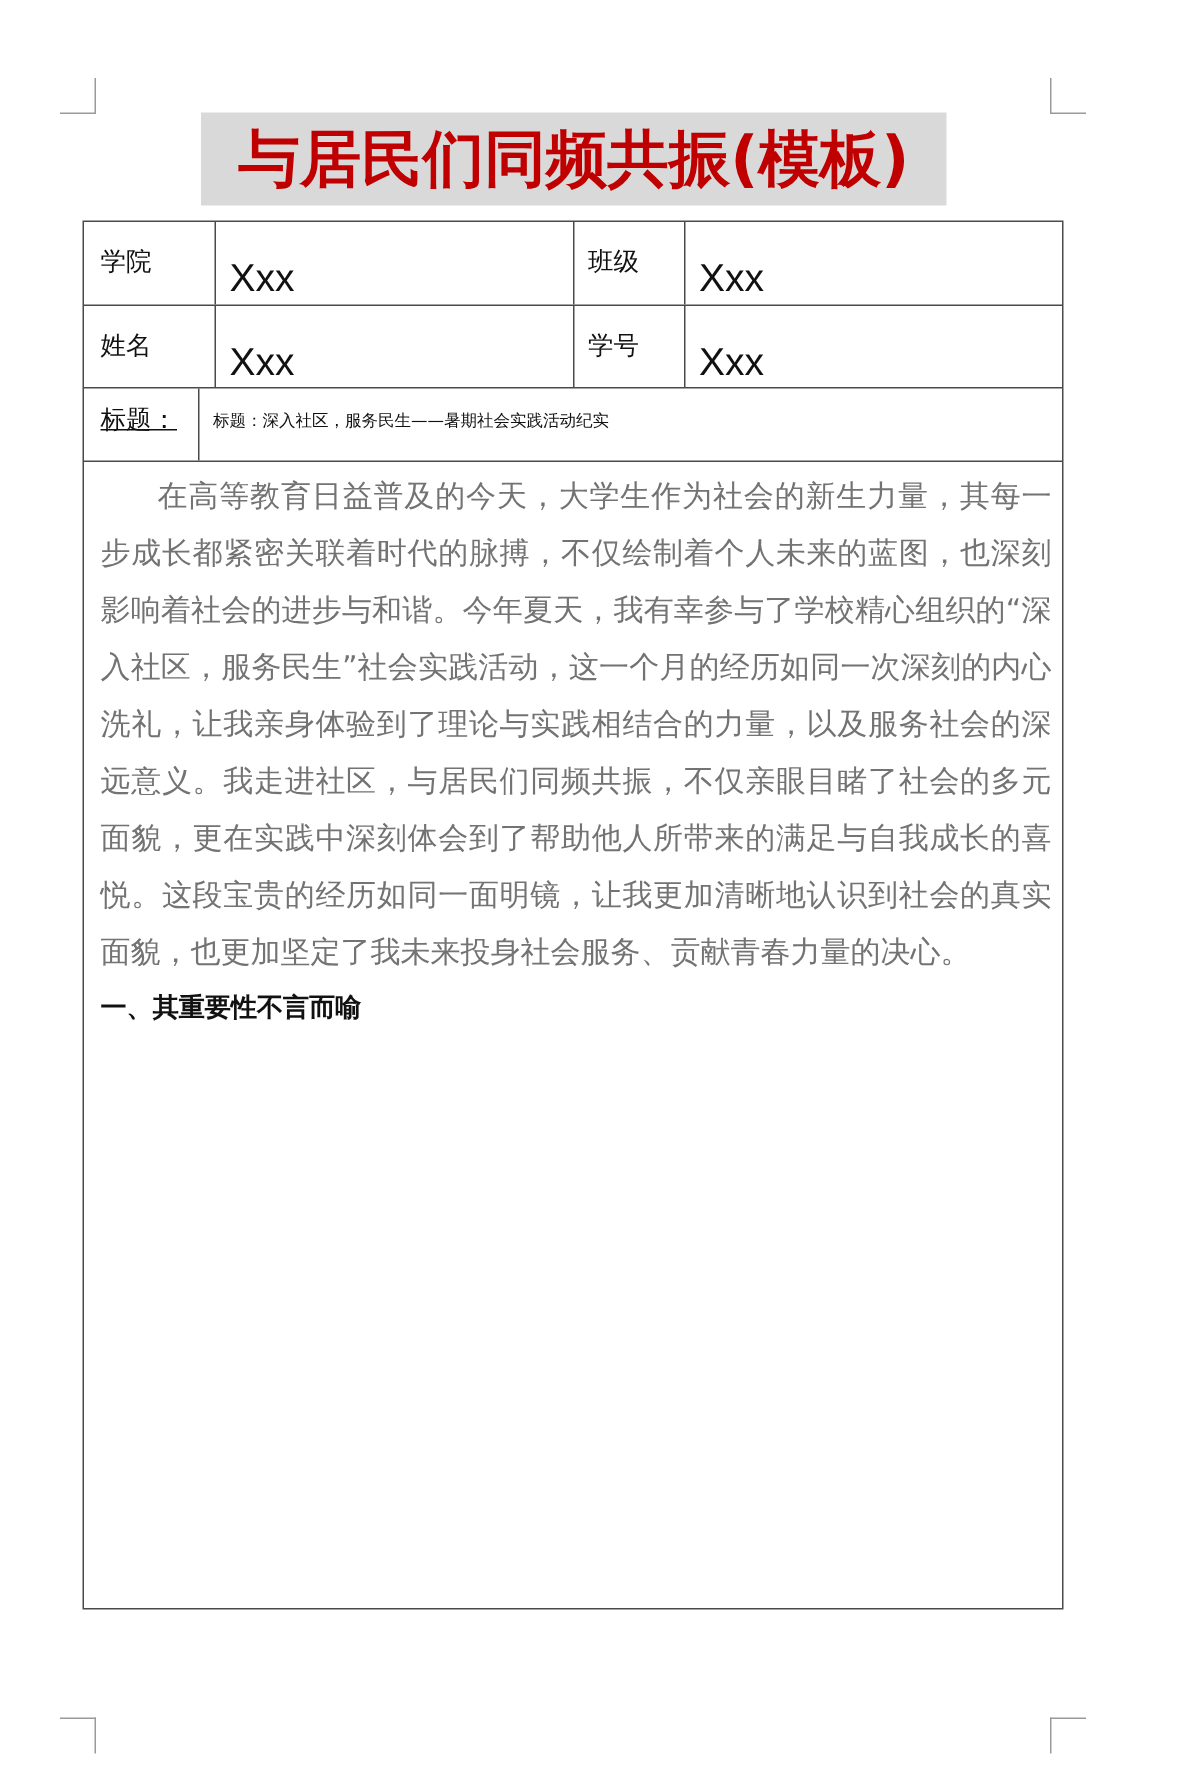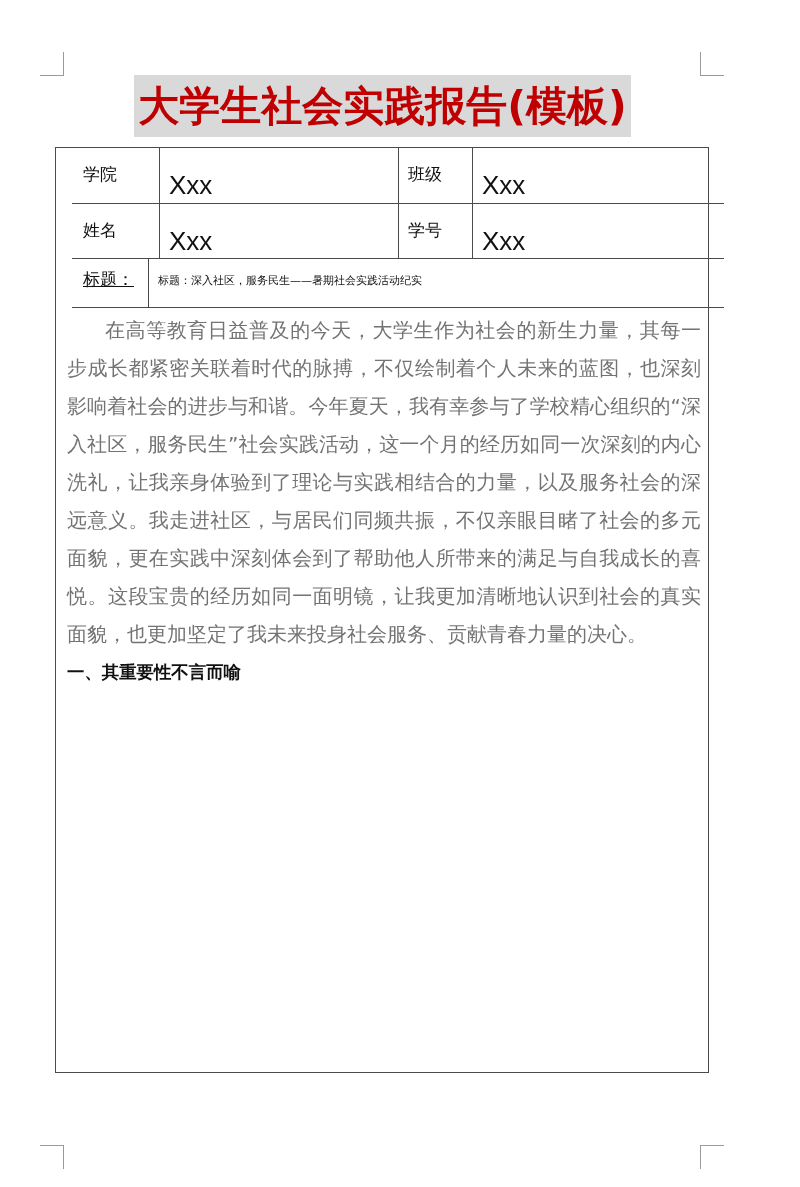--- a/index.html
+++ b/index.html
@@ -53,21 +53,21 @@
     position: absolute;
     left: 55px;
     top: 147px;
     width: 652px;
     height: 924px;
     border: 1.5px solid #4a4a4a;
     box-sizing: content-box;
   }
   .row {
     position: absolute;
-    left: 16px;
+    left: 0;
     width: 652px;
     border-bottom: 1.5px solid #4a4a4a;
   }
   .row1 { top: 0;    height: 55px; }
   .row2 { top: 56px; height: 54px; }
   .row3 { top: 111px; height: 48px; }
 
   .cell {
     position: absolute;
     top: 0;
@@ -126,21 +126,21 @@
 </style>
 </head>
 <body>
 
 <div class="crop tl"></div>
 <div class="crop tr"></div>
 <div class="crop bl"></div>
 <div class="crop br"></div>
 
 <div class="title-box">
-  <span class="title-text">大学生社会实践报告(模板)</span>
+  <span class="title-text">与居民们同频共振(模板)</span>
 </div>
 
 <div class="sheet">
 
   <div class="row row1">
     <div class="cell vline" style="left:0;width:88px;">
       <span class="lbl">学院</span>
     </div>
     <div class="cell vline" style="left:88px;width:239px;">
       <span class="val">Xxx</span>

